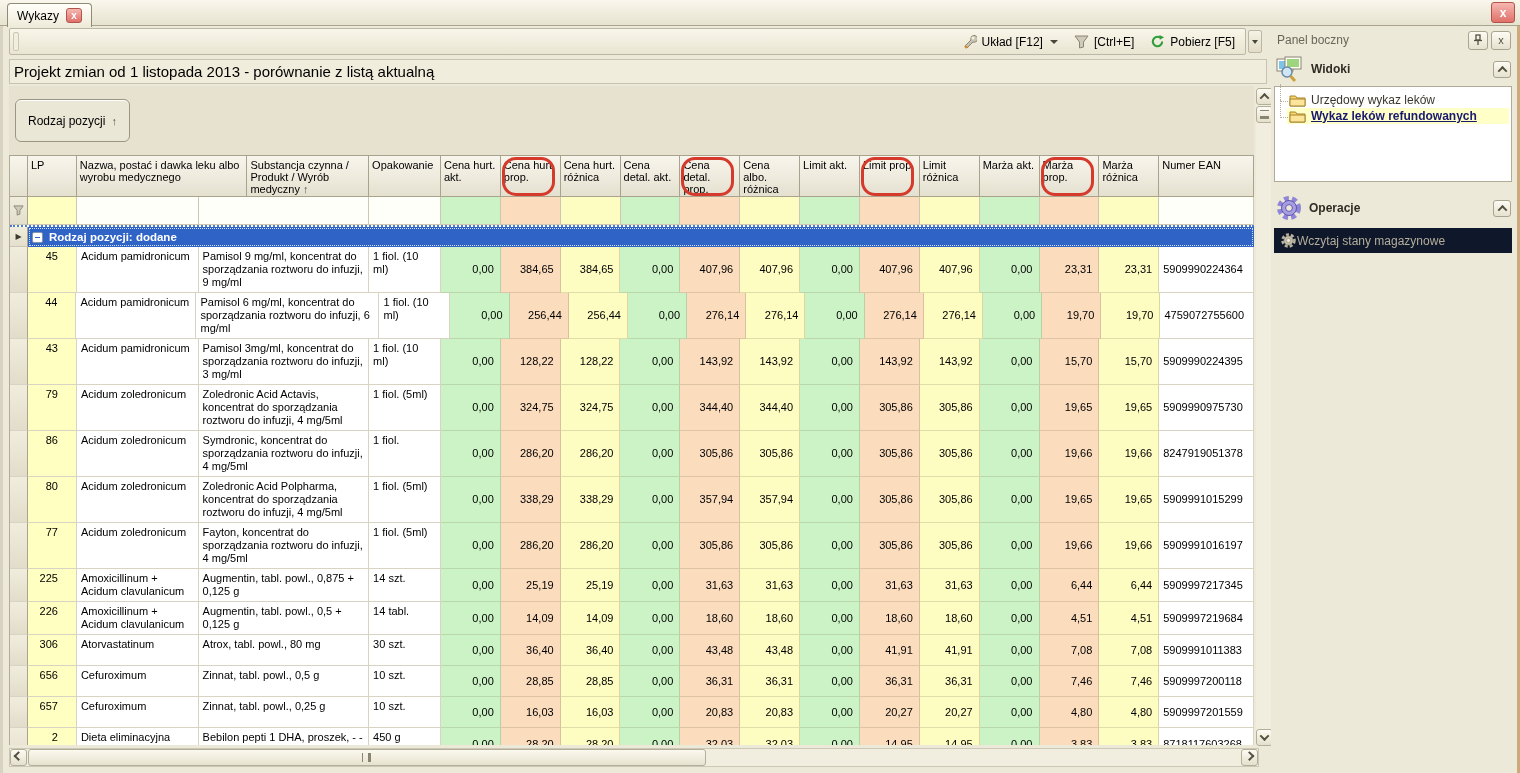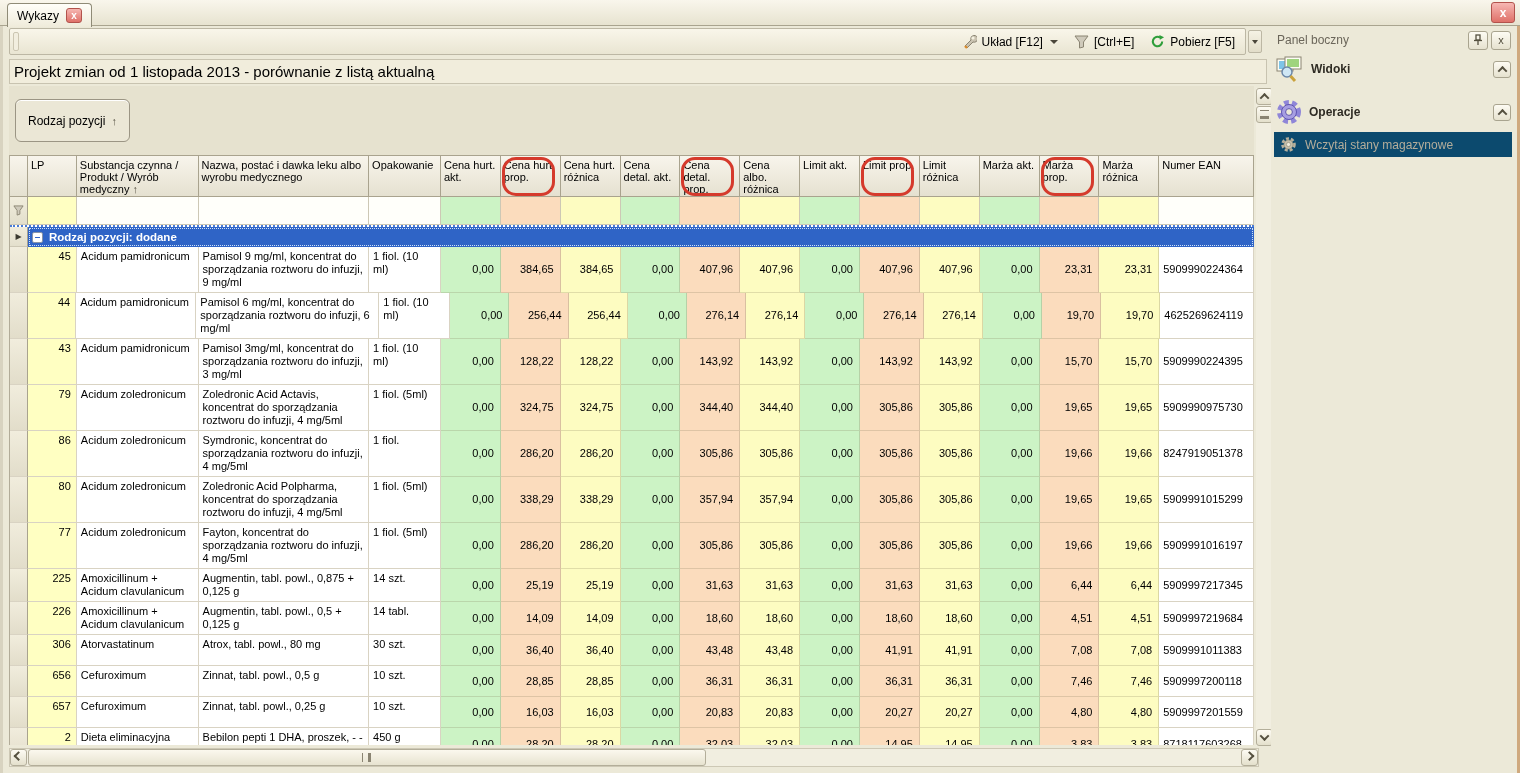--- a/index.html
+++ b/index.html
@@ -65,21 +65,21 @@
   .grp-main { flex:1; background:#2f64c6; outline:1px dotted #cfe0f8; outline-offset:-2px;
     display:flex; align-items:center; gap:6px; padding:0 4px; color:#fff; font-weight:bold; font-size:11.5px; }
   .expander { width:11px; height:11px; background:#fff; border:1px solid #8794a8; border-radius:2px;
     display:flex; align-items:center; justify-content:center; }
   .expander::before { content:""; width:5px; height:1px; background:#2f64c6; display:block; }
 
   .drow { display:flex; min-height:31px; }
   .cell { border-right:1px solid #d9d3c3; border-bottom:1px solid #d9d3c3; padding:3px 4px;
     font-size:11px; line-height:13px; display:flex; }
   .cell.ind { background:linear-gradient(#f1eddd,#e2ddca); border-right:1px solid #a9a38e; }
-  .cell.lp  { background:#ffffc2; justify-content:flex-end; align-items:flex-start; padding-right:5px; }
+  .cell.lp  { background:#ffffc2; justify-content:flex-end; align-items:flex-start; padding-right:18px; }
   .cell.txt { background:#fff; align-items:flex-start; }
   .cell.num { justify-content:flex-end; align-items:center; padding-right:6px; border-right-color:rgba(120,110,80,.25); border-bottom-color:rgba(120,110,80,.22); }
   .cell.ean { background:#fff; align-items:center; }
   .t-green  { background:#ccf3c5; }
   .t-peach  { background:#fbdcbd; }
   .t-yellow { background:#fdfcc1; }
   .t-lp     { background:#ffffc2; }
 
   
   .vscroll { position:absolute; left:1256px; top:88px; width:17px; height:658px; background:#f1eee0; }
@@ -114,21 +114,21 @@
   .section-title { font-weight:bold; font-size:12px; color:#2f2c24; }
   .sec-collapse { margin-left:auto; width:18px; height:17px; background:linear-gradient(#fdfbf3,#e6e2cf);
     border:1px solid #a9a48f; border-radius:3px; display:flex; align-items:center; justify-content:center; }
   .views-box { margin:0 3px; background:#fff; border:1px solid #b1ab97; height:96px; padding:5px 2px; }
   .tree-item { display:flex; align-items:center; gap:5px; padding:1px 2px; margin-left:10px; position:relative; }
   .tree-item::before { content:""; position:absolute; left:-7px; top:-8px; width:7px; height:17px;
     border-left:1px dotted #b5b0a0; border-bottom:1px dotted #b5b0a0; }
   .tree-label { font-size:12px; color:#3a362c; white-space:nowrap; }
   .tree-item.selected { background:#ffffc8; }
   .tree-item.selected .tree-label { font-weight:bold; text-decoration:underline; color:#191970; }
-  .ops-item { display:flex; align-items:center; gap:8px; margin:2px 3px; padding:4px 6px; background:#0c4a6e; }
+  .ops-item { display:flex; align-items:center; margin:2px 3px; padding:4px 6px; background:#0f172a; }
   .ops-label { color:#b3ad9b; font-size:12px; }
 
   .icon { display:inline-flex; align-items:center; justify-content:center; }
 </style>
 </head>
 <body>
 
 <div class="window-frame"></div>
 
 <div class="tabbar">
@@ -184,22 +184,22 @@
   <div class="group-btn">
     <span>Rodzaj pozycji</span>
     <span class="sort-arrow">↑</span>
   </div>
 </div>
 
 <div class="grid">
   <div class="hrow" id="header-row">
       <div class="hcell" style="width: 18px;"></div>
       <div class="hcell" style="width: 49px;"><span>LP</span></div>
+      <div class="hcell" style="width: 171px;"><span>Nazwa, postać i dawka leku albo wyrobu medycznego</span></div>
       <div class="hcell" style="width: 122px;"><span>Substancja czynna / Produkt / Wyrób medyczny </span><span class="sort-arrow">↑</span></div>
-      <div class="hcell" style="width: 171px;"><span>Nazwa, postać i dawka leku albo wyrobu medycznego</span></div>
       <div class="hcell" style="width: 72px;"><span>Opakowanie</span></div>
       <div class="hcell" style="width: 60px;"><span>Cena hurt. akt.</span></div>
       <div class="hcell" style="width: 60px;"><span>Cena hurt. prop.</span><div class="red-ellipse" style="border-color: rgb(213, 58, 44);"></div></div>
       <div class="hcell" style="width: 60px;"><span>Cena hurt. różnica</span></div>
       <div class="hcell" style="width: 60px;"><span>Cena detal. akt.</span></div>
       <div class="hcell" style="width: 60px;"><span>Cena detal. prop.</span><div class="red-ellipse" style="border-color: rgb(213, 58, 44);"></div></div>
       <div class="hcell" style="width: 60px;"><span>Cena albo. różnica</span></div>
       <div class="hcell" style="width: 60px;"><span>Limit akt.</span></div>
       <div class="hcell" style="width: 60px;"><span>Limit prop.</span><div class="red-ellipse" style="border-color: rgb(213, 58, 44);"></div></div>
       <div class="hcell" style="width: 60px;"><span>Limit różnica</span></div>
@@ -271,21 +271,21 @@
         <div class="cell num t-yellow" style="width: 60px;">256,44</div>
         <div class="cell num t-green" style="width: 60px;">0,00</div>
         <div class="cell num t-peach" style="width: 60px;">276,14</div>
         <div class="cell num t-yellow" style="width: 60px;">276,14</div>
         <div class="cell num t-green" style="width: 60px;">0,00</div>
         <div class="cell num t-peach" style="width: 60px;">276,14</div>
         <div class="cell num t-yellow" style="width: 60px;">276,14</div>
         <div class="cell num t-green" style="width: 60px;">0,00</div>
         <div class="cell num t-peach" style="width: 60px;">19,70</div>
         <div class="cell num t-yellow" style="width: 60px;">19,70</div>
-        <div class="cell ean" style="width: 95px;">4625269624119</div>
+        <div class="cell ean" style="width: 95px;">4759072755600</div>
       </div>
       <div class="drow">
         <div class="cell ind" style="width: 18px;"></div>
         <div class="cell lp" style="width: 49px;">43</div>
         <div class="cell txt" style="width: 122px;">Acidum pamidronicum</div>
         <div class="cell txt" style="width: 171px;">Pamisol 3mg/ml, koncentrat do sporządzania roztworu do infuzji, 3 mg/ml</div>
         <div class="cell txt" style="width: 72px;">1 fiol. (10 ml)</div>
         <div class="cell num t-green" style="width: 60px;">0,00</div>
         <div class="cell num t-peach" style="width: 60px;">128,22</div>
         <div class="cell num t-yellow" style="width: 60px;">128,22</div>
@@ -547,20 +547,40 @@
           <rect x="12" y="3" width="12" height="8" fill="#9fd47e"></rect>
           <circle cx="12" cy="16" r="5" fill="#cfe7f5" stroke="#6b87a8" stroke-width="1.5"></circle>
           <line x1="15.5" y1="20" x2="20" y2="25" stroke="#caa23c" stroke-width="3"></line>
         </svg>
     </span>
     <span class="section-title">Widoki</span>
     <span class="sec-collapse">
         <span class="chev up"></span>
       </span>
   </div>
+  <div class="views-box">
+    <div class="tree-item">
+      <span class="icon">
+        <svg width="17" height="13" viewBox="0 0 17 13">
+            <path d="M1 3 L1 12 L16 12 L16 4 L8 4 L6.5 2 L1 2 Z" fill="#f5d76b" stroke="#a8842c"></path>
+            <path d="M1 5 L16 5 L16 12 L1 12 Z" fill="#fce49a" stroke="#a8842c"></path>
+          </svg>
+      </span>
+      <span class="tree-label">Urzędowy wykaz leków</span>
+    </div>
+    <div class="tree-item selected">
+      <span class="icon">
+        <svg width="17" height="13" viewBox="0 0 17 13">
+            <path d="M1 3 L1 12 L16 12 L16 4 L8 4 L6.5 2 L1 2 Z" fill="#f5d76b" stroke="#a8842c"></path>
+            <path d="M1 5 L16 5 L16 12 L1 12 Z" fill="#fce49a" stroke="#a8842c"></path>
+          </svg>
+      </span>
+      <span class="tree-label">Wykaz leków refundowanych</span>
+    </div>
+  </div>
 
   <div class="section-hd" style="margin-top:8px">
     <span class="icon">
       <svg width="28" height="28" viewBox="0 0 28 28">
           <circle cx="14" cy="14" r="9" fill="none" stroke="#8f86d8" stroke-width="6" stroke-dasharray="4.5 3"></circle>
           <circle cx="14" cy="14" r="7.5" fill="#a79ee2" stroke="#5f55b0"></circle>
           <circle cx="14" cy="14" r="3.4" fill="#ece9d8" stroke="#5f55b0"></circle>
         </svg>
     </span>
     <span class="section-title">Operacje</span>

